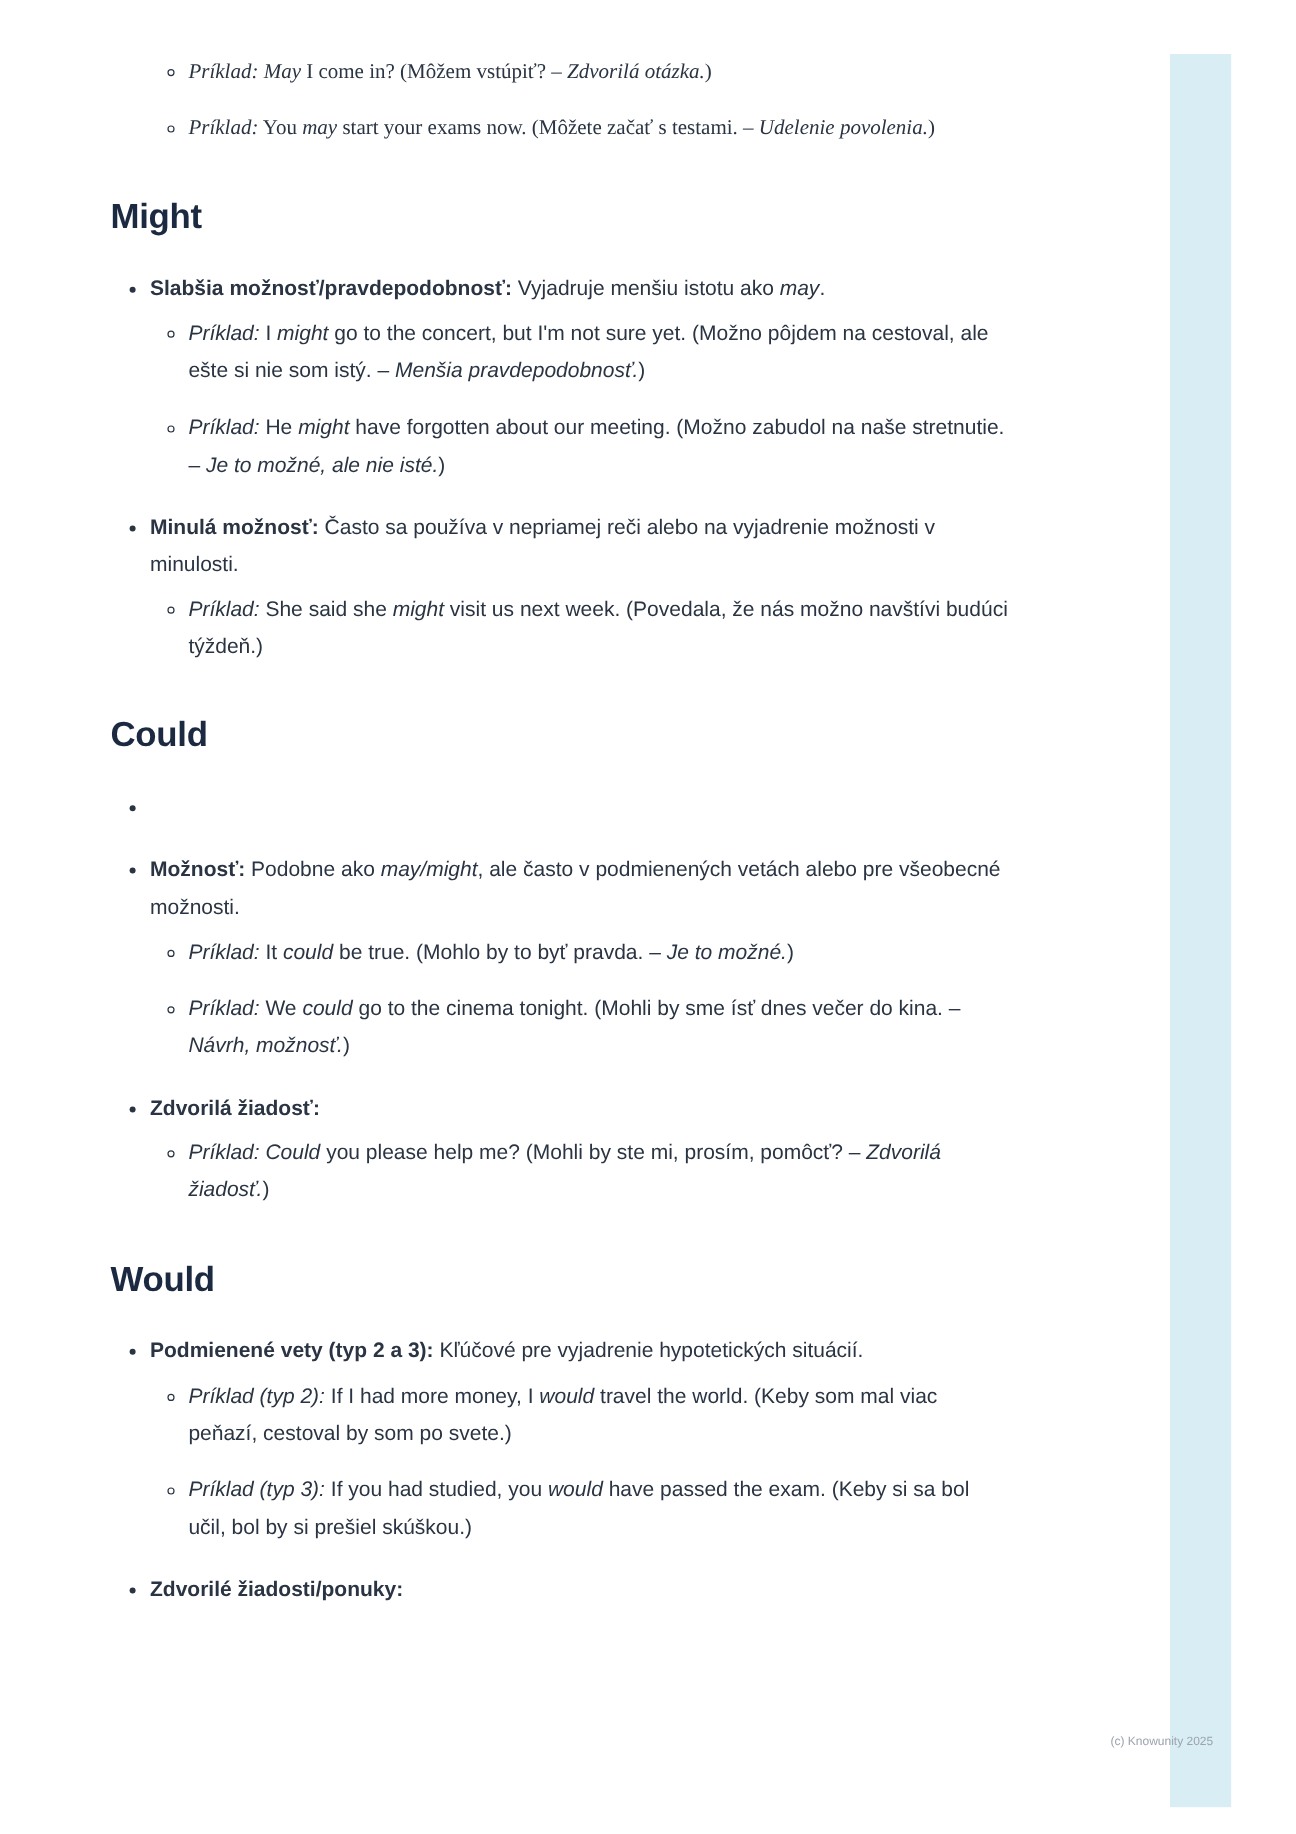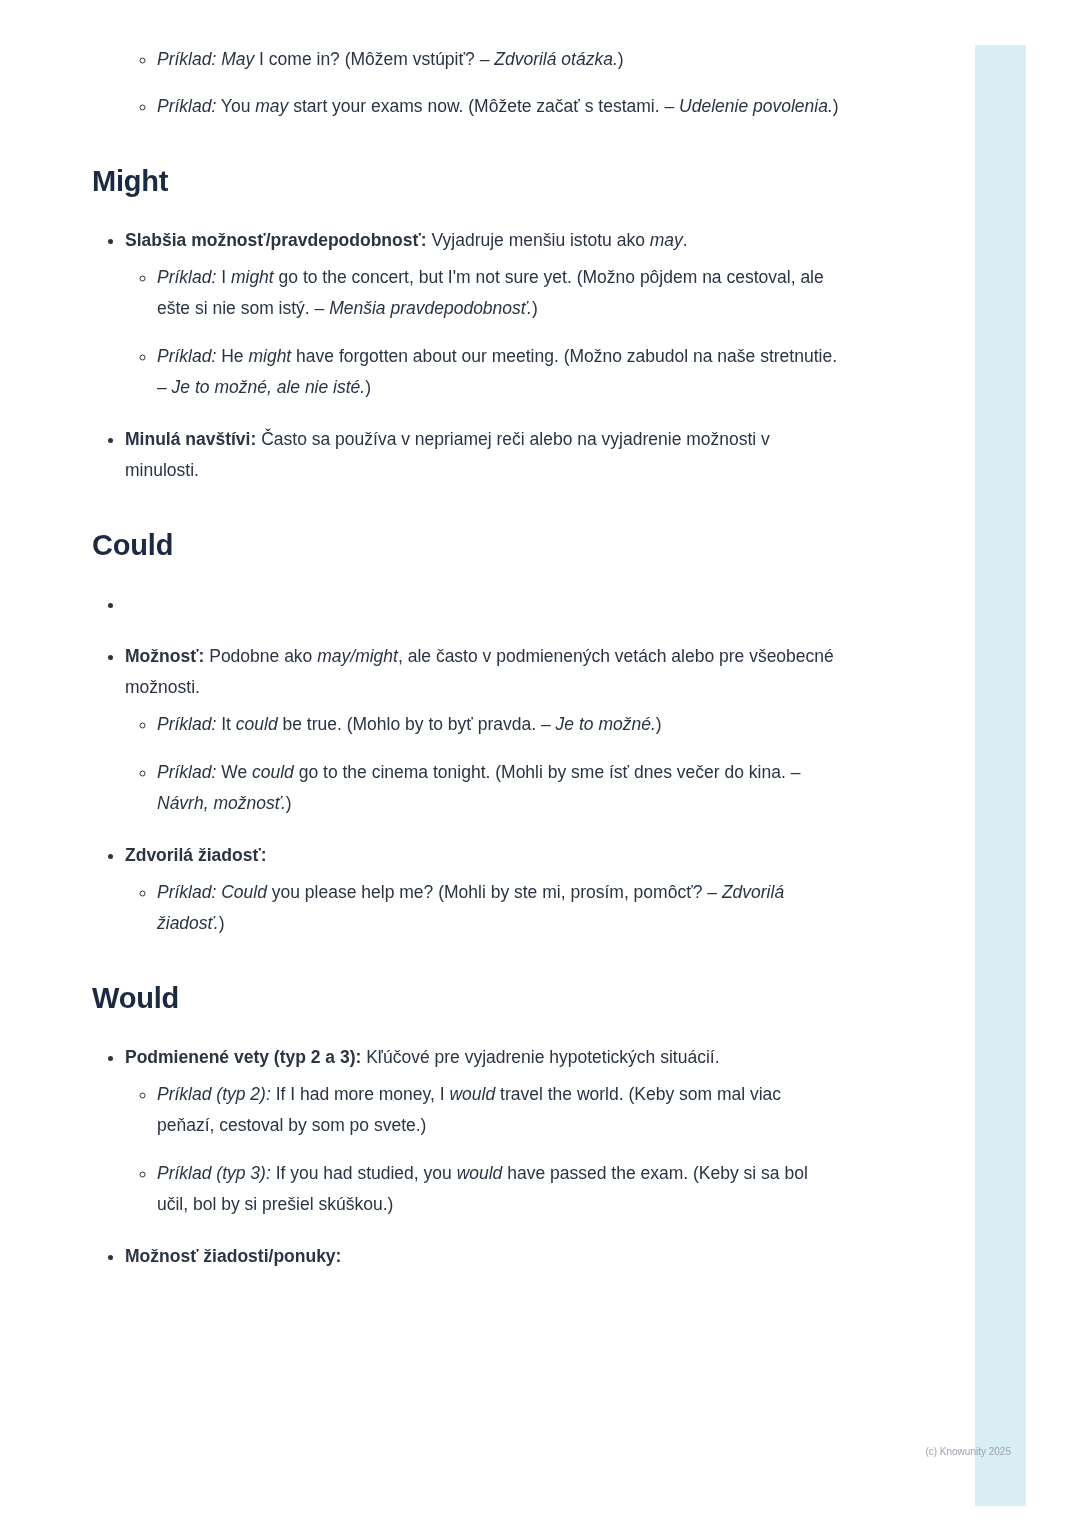--- a/index.html
+++ b/index.html
@@ -50,20 +50,21 @@
   ul.sub {
     list-style-type: circle;
     padding-left: 32px;
     margin-top: 6px;
   }
   ul.sub > li { margin-bottom: 16px; }
   ul.sub > li:last-child { margin-bottom: 0; }
   ul.sub.orphan {
     margin-left: 33px;
     margin-top: 0;
+    font-family: Liberation Serif, serif;
   }
   .lead { margin: 0; }
   strong { font-weight: 700; }
   em { font-style: italic; }
   .watermark {
     position: absolute;
     right: 69px; bottom: 71px;
     font-size: 10px;
     color: var(--watermark-color, #9ba3ae);
     z-index: 3;
@@ -82,21 +83,24 @@
       <h2>Might</h2>
       <ul class="top">
         <li>
           <p class="lead"><strong>Slabšia možnosť/pravdepodobnosť:</strong><span> Vyjadruje menšiu istotu ako </span><em>may</em><span>.</span></p>
           <ul class="sub">
             <li><em>Príklad:</em><span> I </span><em>might</em><span> go to the concert, but I'm not sure yet. (Možno pôjdem na cestoval, ale ešte si nie som istý. – </span><em>Menšia pravdepodobnosť.</em><span>)</span></li>
             <li><em>Príklad:</em><span> He </span><em>might</em><span> have forgotten about our meeting. (Možno zabudol na naše stretnutie. – </span><em>Je to možné, ale nie isté.</em><span>)</span></li>
           </ul>
         </li>
         <li>
-          <p class="lead"><strong>Minulá navštívi:</strong><span> Často sa používa v nepriamej reči alebo na vyjadrenie možnosti v minulosti.</span></p>
+          <p class="lead"><strong>Minulá možnosť:</strong><span> Často sa používa v nepriamej reči alebo na vyjadrenie možnosti v minulosti.</span></p>
+          <ul class="sub">
+            <li><em>Príklad:</em><span> She said she </span><em>might</em><span> visit us next week. (Povedala, že nás možno navštívi budúci týždeň.)</span></li>
+          </ul>
         </li>
       </ul>
       <h2>Could</h2>
       <ul class="top">
         <li>
         </li>
         <li>
           <p class="lead"><strong>Možnosť:</strong><span> Podobne ako </span><em>may/might</em><span>, ale často v podmienených vetách alebo pre všeobecné možnosti.</span></p>
           <ul class="sub">
             <li><em>Príklad:</em><span> It </span><em>could</em><span> be true. (Mohlo by to byť pravda. – </span><em>Je to možné.</em><span>)</span></li>
@@ -113,18 +117,18 @@
       <h2>Would</h2>
       <ul class="top">
         <li>
           <p class="lead"><strong>Podmienené vety (typ 2 a 3):</strong><span> Kľúčové pre vyjadrenie hypotetických situácií.</span></p>
           <ul class="sub">
             <li><em>Príklad (typ 2):</em><span> If I had more money, I </span><em>would</em><span> travel the world. (Keby som mal viac peňazí, cestoval by som po svete.)</span></li>
             <li><em>Príklad (typ 3):</em><span> If you had studied, you </span><em>would</em><span> have passed the exam. (Keby si sa bol učil, bol by si prešiel skúškou.)</span></li>
           </ul>
         </li>
         <li>
-          <p class="lead"><strong>Možnosť žiadosti/ponuky:</strong></p>
+          <p class="lead"><strong>Zdvorilé žiadosti/ponuky:</strong></p>
         </li>
       </ul>
     </main>
   <div class="watermark">(c) Knowunity 2025</div>
 </div>
 
 </body></html>

